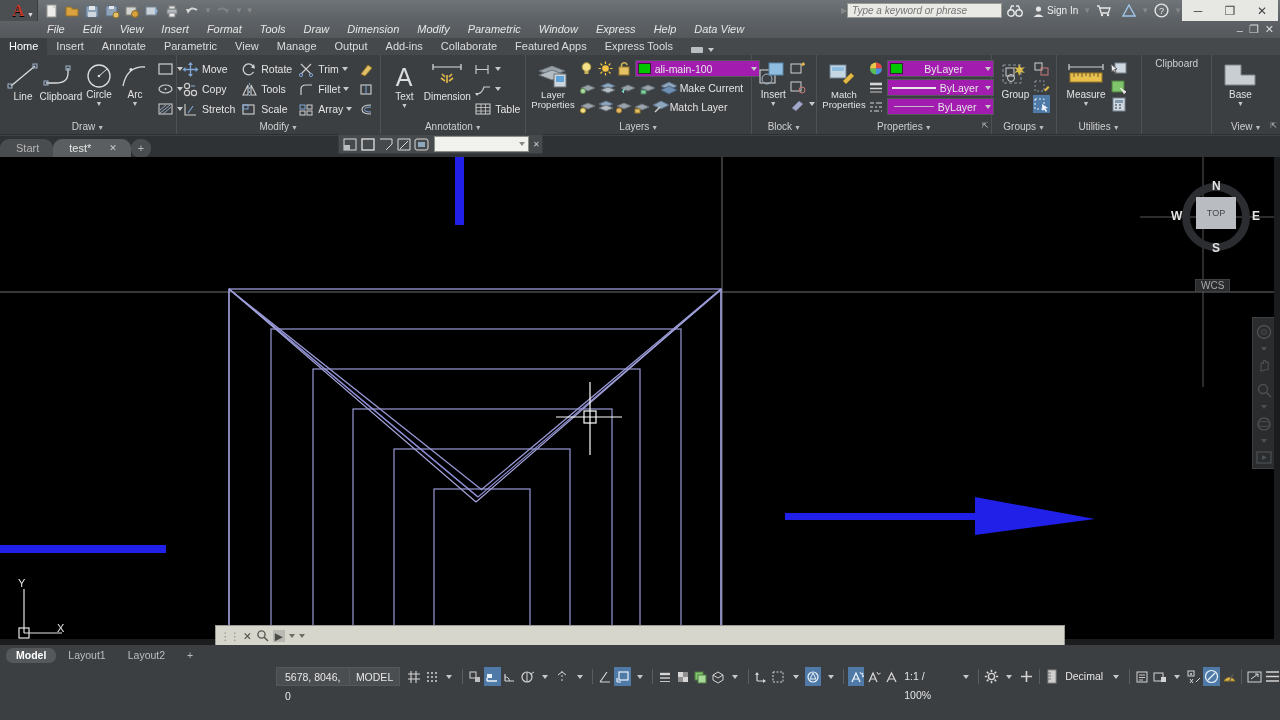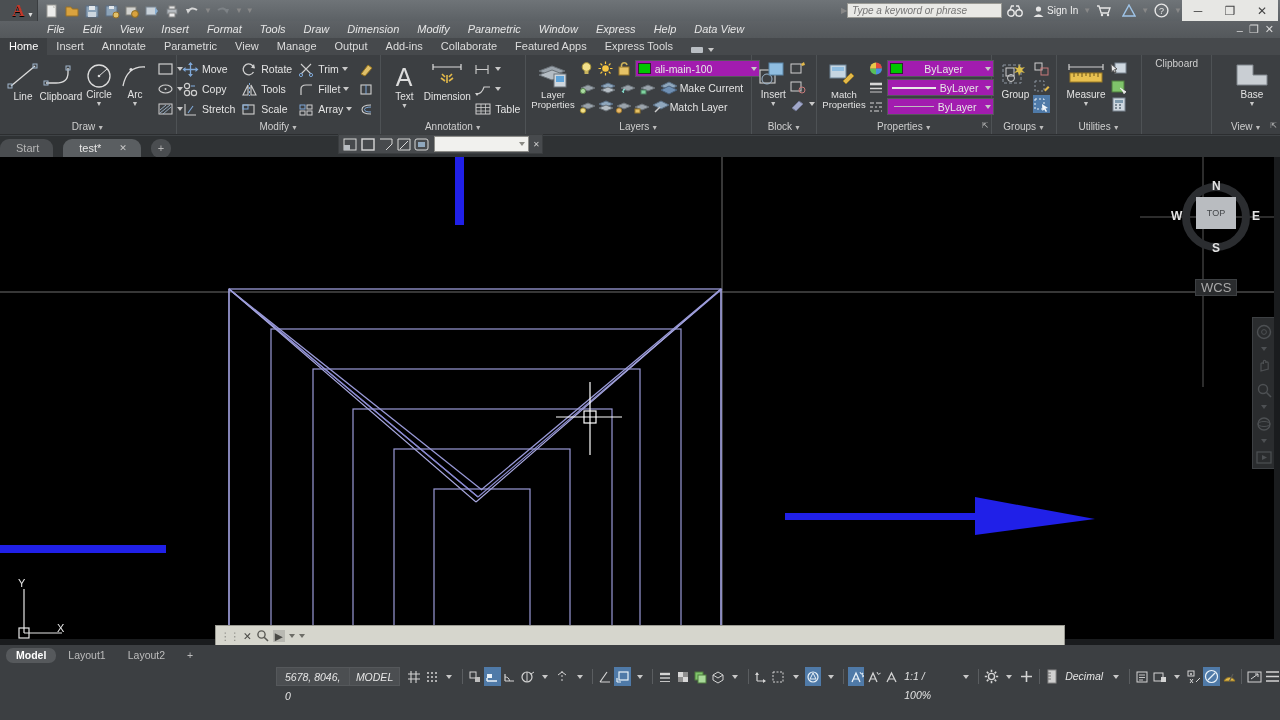--- a/index.html
+++ b/index.html
@@ -86,21 +86,21 @@
   }
   .swatch{ width:13px;height:11px; border:1px solid #2b2b2b;}
   .panel-expand{ position:absolute; right:3px; bottom:1px; font-size:8px; color:#b9b9b9;}
   
   .filetabs{
     position:absolute; left:0; top:136px; width:1280px; height:22px; background:#2f3234;
     display:flex; align-items:flex-end;
   }
   .ftab{
     height:19px; padding:0 14px 0 16px; line-height:19px; font-size:11px;
-    background:#4a4d50; color:#b6b6b6; margin-right:10px;
+    background:#4a4d50; color:#b6b6b6; margin-right:0;
     border-top-left-radius:9px; border-top-right-radius:9px; position:relative;
     display:flex; align-items:flex-end; gap:18px;
   }
   .ftab.active{ background:#5a5e61; color:#e8e8e8;}
   .ftab .x{ font-size:9px; color:#c9c9c9;}
   .ftab.plus{ padding:0 7px; border-radius:9px; }
   .tabtoolbar{ position:absolute; left:338px; top:134px; height:20px; display:flex; align-items:center;
                background:#474a4d; border:1px solid #3a3d3f; padding:0 2px; gap:1px;}
   .tt-ic{ width:17px;height:16px; display:flex;align-items:center;justify-content:center;}
   .tt-combo{ width:95px;height:16px;background:#f1f1ee;border:1px solid #8d8d89; margin-left:3px;
@@ -120,41 +120,41 @@
   
   .layouttabs{
     position:absolute; left:0; top:645px; width:1280px; height:21px; background:#3c3f42;
     display:flex; align-items:center; padding-left:6px; gap:2px;
   }
   .ltab{ height:15px; line-height:15px; padding:0 10px; font-size:10.5px; color:#bdbdbd;
          border-radius:7px;}
   .ltab.active{ background:#56595c; color:#fff; font-weight:bold;}
   .statusbar{
     position:absolute; left:0; top:666px; width:1280px; height:54px; background:#3c3f42;
-    display:flex; align-items:flex-start; padding-top:1px;font-style:italic;
+    display:flex; align-items:flex-start; padding-top:1px;
   }
   .coords{
     margin-left:276px; height:19px; line-height:19px; background:#4b4e51; color:#e6e6e6;
     font-size:10.5px; padding:0 8px; border:1px solid #55585b;
   }
   .modelbtn{ height:19px;line-height:19px; font-size:10.5px; padding:0 6px; color:#e6e6e6;
              border:1px solid #55585b; border-left:none; background:#4b4e51;}
   .sb-icons{ display:flex; align-items:center; height:19px; gap:1px; margin-left:6px;}
   .sbi{ width:17px;height:19px; display:flex; align-items:center; justify-content:center; }
   .sbi.on{ background:#4f7aa8;}
   .sb-sep{ width:1px;height:15px; background:#5a5d60; margin:0 3px;}
   .sb-txt{ font-size:10.5px; color:#e4e4e4; padding:0 4px; height:19px; line-height:19px;}
   
   .viewcube{ position:absolute; right:16px; top:12px; width:96px; height:96px;}
   .vc-ring{ position:absolute; left:14px; top:14px; width:68px;height:68px; border-radius:50%;
             border:8px solid #2b2d30;}
   .vc-top{ position:absolute; left:28px; top:28px; width:40px;height:32px; background:#b9bcc0;
            display:flex;align-items:center;justify-content:center; color:#44474a; font-size:9px;}
   .vc-l{ position:absolute; color:#e3e3e3; font-size:12px; font-weight:bold;}
-  .wcs{ position:absolute; left:27px; top:110px; font-size:13px; color:#a9a9a9; background:#2a2c2e;
+  .wcs{ position:absolute; left:27px; top:110px; font-size:10px; color:#a9a9a9; background:#2a2c2e;
         padding:0 5px; border:1px solid #3d4043;}
   .navbar{ position:absolute; right:4px; top:160px; width:24px; height:152px;
            background:#2a2c2e; border:1px solid #3d4043; display:flex; flex-direction:column;
            align-items:center; padding-top:4px; gap:3px;}
   .nb-ic{ width:20px;height:22px; display:flex;align-items:center;justify-content:center; color:#4d5053;}
   .scroll-v{ position:absolute; right:0; top:0; width:6px; height:488px; background:#1a1c1e;}
   .scroll-h{ position:absolute; left:0; bottom:0; height:6px; width:1280px; background:#1a1c1e;}
 </style>
 </head>
 <body>
@@ -776,21 +776,21 @@
       </div>
     </div>
 
     <div class="panel" style="width:73px">
       <div class="panel-title">
         <span>Clipboard</span>
       </div>
     </div>
 
     <div class="panel" style="width:70px;border-right:none;">
-      <div class="panel-body" style="justify-content:flex-end;">
+      <div class="panel-body" style="justify-content:flex-start;">
         <div class="bigbtn" style="width:46px">
           <svg width="38" height="28">
             <path d="M4 4 h16 v10 h14 v10 h-30z" fill="#c9ced3" stroke="#7e858b"></path>
           </svg>
           <span class="lbl">Base</span>
           <span class="sub">▼</span>
         </div>
       </div>
       <div class="panel-title">
         <span>View</span><span class="dd">▼</span>

